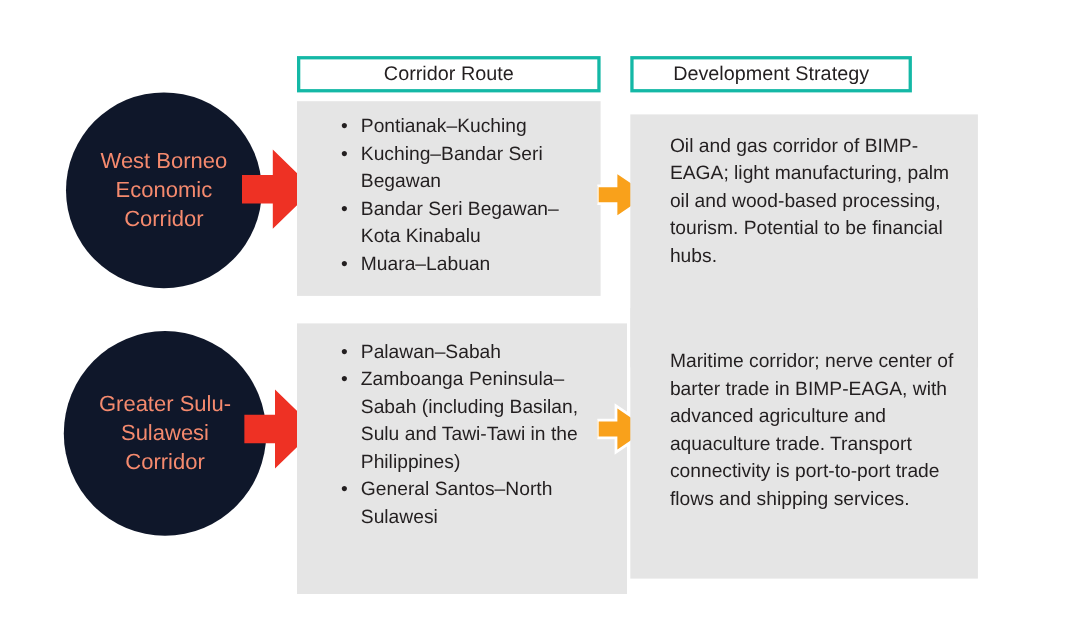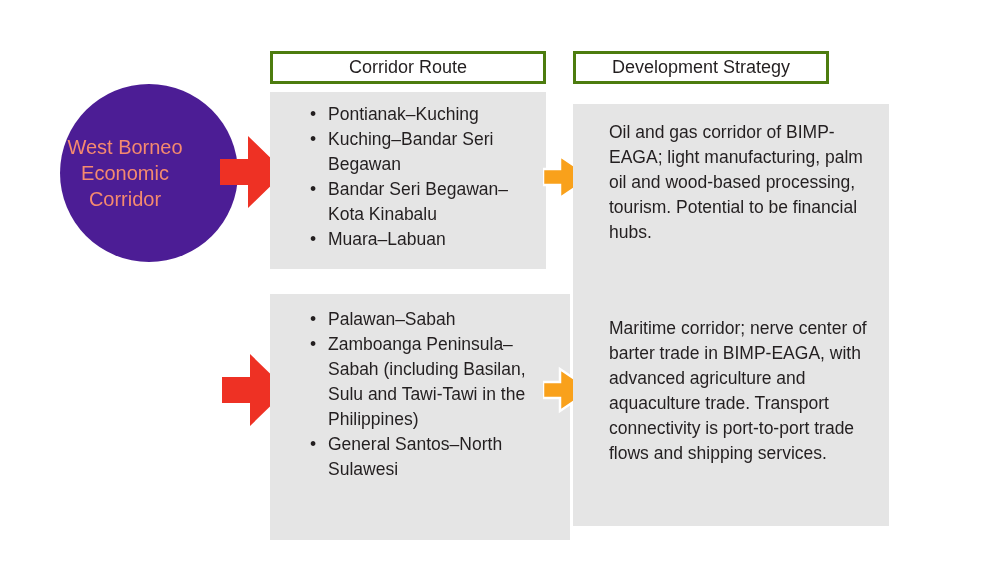--- a/index.html
+++ b/index.html
@@ -2,40 +2,40 @@
 <html><head>
 <meta charset="utf-8">
 <style>
   html,body{margin:0;padding:0;background:#ffffff;}
   .canvas{
     position:relative;width:981px;height:582px;background:#ffffff;overflow:hidden;
     font-family:"Liberation Sans", sans-serif;color:#231F20;
   }
   .hdr-box{
     position:absolute;top:51px;height:33px;box-sizing:border-box;
-    background:#ffffff;border:3px solid #4d7c0f;
+    background:#ffffff;border:3px solid #14b8a6;
     display:flex;align-items:center;justify-content:center;
     font-size:18px;color:#231F20;
   }
   .hdr-route{left:270px;width:276px;}
   .hdr-strategy{left:573px;width:256px;}
   .obox{
     position:absolute;background:#e5e5e5;box-sizing:border-box;
     font-size:17.5px;line-height:25px;color:#231F20;
   }
   .route-1{left:270px;top:92px;width:276px;height:177px;padding:10px 22px 8px 40px;}
   .strat-1{left:573px;top:92px;width:316px;height:230px;padding:16px 26px 8px 36px;margin-top:12px;}
   .route-2{left:270px;top:280px;width:300px;height:246px;padding:13px 22px 8px 40px;margin-top:14px;}
   .strat-2{left:573px;top:280px;width:316px;height:246px;padding:36px 22px 8px 36px;}
   ul.routes{list-style:none;margin:0;padding:0;}
   ul.routes li{position:relative;padding-left:18px;}
   ul.routes li::before{content:"\2022";position:absolute;left:0;top:0;}
   .circle{
-    position:absolute;background:#4c1d95;border-radius:50%;
-    display:flex;align-items:center;text-align:center;
+    position:absolute;background:#0f172a;border-radius:50%;
+    display:flex;align-items:center;justify-content:center;text-align:center;
     color:#F58A6E;font-size:20px;line-height:26px;
   }
   .circle-1{left:60px;top:84px;width:178px;height:178px;}
   .circle-1 .ctext{width:130px;}
   .circle-2{left:58px;top:301px;width:184px;height:186px;}
   .circle-2 .ctext{width:140px;}
   .arrow-svg{position:absolute;display:block;}
   .red-arrow-1{left:220px;top:134px;}
   .red-arrow-2{left:222px;top:352px;}
   .conn-arrow-1{left:543px;top:152px;}
@@ -71,20 +71,23 @@
   </div>
 
   <svg class="arrow-svg conn-arrow-1" width="52" height="50" viewBox="0 0 52 50">
     <path d="M0,17 H17 V4 L48,25 L17,46 V33 H0 Z" fill="#F9A11B" stroke="#ffffff" stroke-width="2.5"></path>
   </svg>
 
   <div class="obox strat-1">
     <span>Oil and gas corridor of BIMP-EAGA; light manufacturing, palm oil and wood-based processing, tourism. Potential to be financial hubs.</span>
   </div>
 
+  <div class="circle circle-2">
+    <div class="ctext">Greater Sulu-Sulawesi Corridor</div>
+  </div>
 
   <svg class="arrow-svg red-arrow-2" width="68" height="76" viewBox="0 0 68 76">
     <path d="M0,25 H28 V2 L65,38 L28,74 V51 H0 Z" fill="#EE3124"></path>
   </svg>
 
   <div class="obox route-2">
     <ul class="routes">
       <li>Palawan–Sabah</li>
       <li>Zamboanga Peninsula–Sabah (including Basilan, Sulu and Tawi-Tawi in the Philippines)</li>
       <li>General Santos–North Sulawesi</li>

